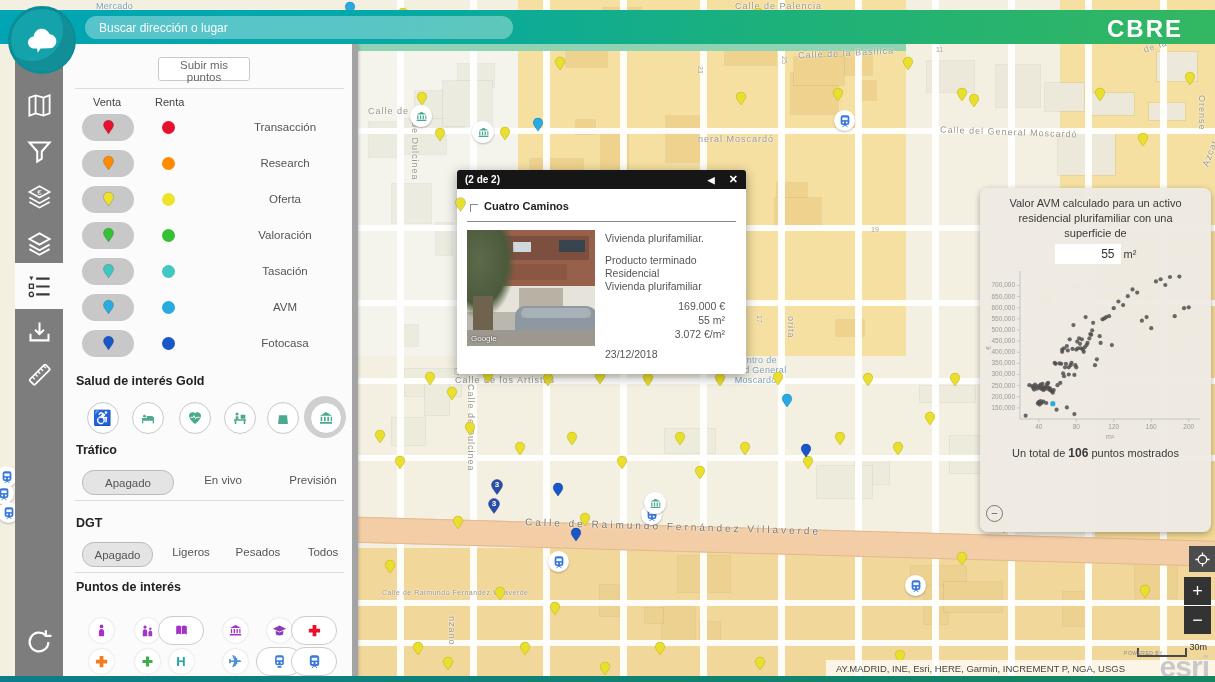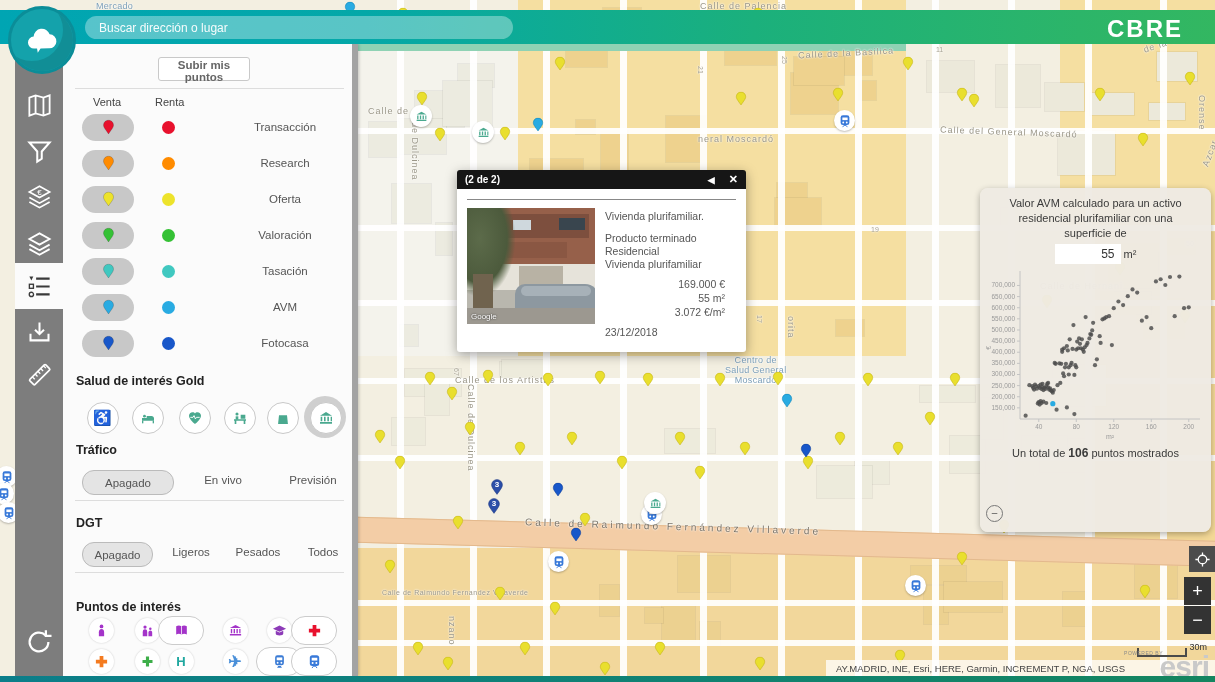--- a/index.html
+++ b/index.html
@@ -58,21 +58,21 @@
      align-items:center;justify-content:center;color:#fff;}
   #refresh-item svg{width:30px;height:30px;}
 
   
   #panel{position:absolute;left:63px;top:44px;bottom:6px;width:295px;background:#fbfbfb;z-index:37;
      box-shadow:1px 0 3px rgba(0,0,0,.2);}
   #panel-scroll{position:absolute;right:0;top:0;bottom:0;width:6px;background:#e2e2e2;}
   #panel-thumb{position:absolute;right:0;top:0;bottom:0;width:6px;background:#a3a3a3;}
   #upload-btn{position:absolute;left:95px;top:13px;width:92px;height:24px;background:#fff;
      border:1px solid #c9c9c9;border-radius:3px;font-size:11.5px;color:#666;
-     font-family:"Liberation Sans",sans-serif;font-weight:bold;}
+     font-family:"Liberation Sans",sans-serif;}
   .hr{position:absolute;left:12px;right:14px;border-top:1px solid #ddd;height:0;}
   .colhead{position:absolute;top:52px;font-size:11px;color:#444;}
   .lg-row{position:absolute;left:0;width:100%;height:36px;display:flex;align-items:center;}
   .lg-pill{position:absolute;left:19px;width:52px;height:27px;border-radius:14px;background:#c8c8c8;
      display:flex;align-items:center;justify-content:center;cursor:pointer;}
   .lg-dot{position:absolute;left:99px;width:13px;height:13px;border-radius:50%;cursor:pointer;}
   .lg-label{position:absolute;left:137px;width:170px;text-align:center;font-size:11.5px;color:#555;}
   .sec-title{position:absolute;left:13px;font-size:12.5px;font-weight:bold;color:#222;}
   .gold-ic{position:absolute;top:0;width:30px;height:30px;border-radius:50%;background:#fff;
      border:1px solid #c9c9c9;display:flex;align-items:center;justify-content:center;color:#4aa98f;
@@ -353,21 +353,21 @@
     <div class="road-h" style="top: 128px;"></div>
     <div class="road-h" style="top: 225px;"></div>
     <div class="road-h" style="top: 300px;"></div>
     <div class="road-h" style="top: 378px;"></div>
     <div class="road-h" style="top: 455px;"></div>
     <div class="road-h" style="top: 600px;"></div>
     <div class="road-h" style="top: 640px;"></div>
     <div id="main-road"></div>
     <div id="park-strip"></div>
     <div class="maplabel poi" style="left: 96px; top: 1px;">Mercado</div>
-    <div class="maplabel st" style="left: 700px; top: 1px;">Calle de Palencia</div>
+    <div class="maplabel st" style="left: 700px; top: 1px; padding-left: 35px;">Calle de Palencia</div>
     <div class="maplabel st" style="left: 798px; top: 48px; transform: rotate(-3deg);">Calle de la Basilica</div>
     <div class="maplabel st" style="left: 368px; top: 106px;">Calle de Ovi</div>
     <div class="maplabel vert st" style="left: 410px; top: 122px;">de Dulcinea</div>
     <div class="maplabel st" style="left: 940px; top: 127px; transform: rotate(2deg);">Calle del General Moscardó</div>
     <div class="maplabel st" style="left: 698px; top: 134px;">neral Moscardó</div>
     <div class="maplabel st" style="left: 1040px; top: 281px;">Calle de Hernani</div>
     <div class="maplabel st" style="left: 455px; top: 375px;">Calle de los Artistas</div>
     <div class="maplabel vert st" style="left: 466px; top: 384px;">Calle de Dulcinea</div>
     <div class="maplabel poi" style="left: 725px; top: 355px;">Centro de
 Salud General
@@ -762,20 +762,29 @@
   </div>
 
 <div id="popup">
   <div id="popup-head">
     <span>(2 de 2)</span>
     <span class="spacer"></span>
     <span id="popup-prev">◀</span>
     <span id="popup-close">✕</span>
   </div>
   <div id="popup-body">
+    <div id="popup-title-row">
+      <span id="popup-pin">
+        <svg width="15" height="19" viewBox="0 0 24 24">
+            <use href="#sym-pin" fill="#e9df2e" stroke="rgba(0,0,0,.25)"></use>
+          </svg>
+      </span>
+      <span id="popup-corner"></span>
+      <span id="popup-title">Cuatro Caminos</span>
+    </div>
     <div id="popup-hr"></div>
     <div id="popup-cols">
       <div id="photo">
         <div class="ph" style="left:0;top:0;width:128px;height:58px;background:#96604a;"></div>
         <div class="ph" style="left:30px;top:6px;width:92px;height:24px;background:#7d4f3e;"></div>
         <div class="ph" style="left:46px;top:12px;width:18px;height:10px;background:#cfd8dd;"></div>
         <div class="ph" style="left:92px;top:10px;width:26px;height:12px;background:#39454e;"></div>
         <div class="ph" style="left:40px;top:34px;width:60px;height:16px;background:#8a5743;"></div>
         <div class="ph" style="left:0;top:56px;width:128px;height:26px;background:#e6e3da;"></div>
         <div class="ph" style="left:52px;top:58px;width:44px;height:20px;background:#b8b2a4;"></div>
@@ -1124,21 +1133,21 @@
     </div>
   <div class="hr" style="top:456px;"></div>
   <div class="sec-title" style="top:472px;">DGT</div>
   <div id="dgt-row">
       <div class="opt-pill" style="left: 19px; top: 498px; width: 69px;">Apagado</div>
       <div class="opt-text" style="left: 98px; top: 502px; width: 60px;">Ligeros</div>
       <div class="opt-text" style="left: 165px; top: 502px; width: 60px;">Pesados</div>
       <div class="opt-text" style="left: 235px; top: 502px; width: 50px;">Todos</div>
     </div>
   <div class="hr" style="top:528px;"></div>
-  <div class="sec-title" style="top:556px;">Puntos de interés</div>
+  <div class="sec-title" style="top:536px;">Puntos de interés</div>
   <div id="poi-rows">
       <div class="poi-ic" style="left: 14px; top: 572px; width: 48px; height: 28px;">
         <div class="poi-circle">
           <svg width="15" height="15" viewBox="0 0 24 24">
             <use href="#sym-person" fill="#a434c9"></use>
           </svg>
         </div>
       </div>
       <div class="poi-ic" style="left: 60px; top: 572px; width: 48px; height: 28px;">
         <div class="poi-circle">

